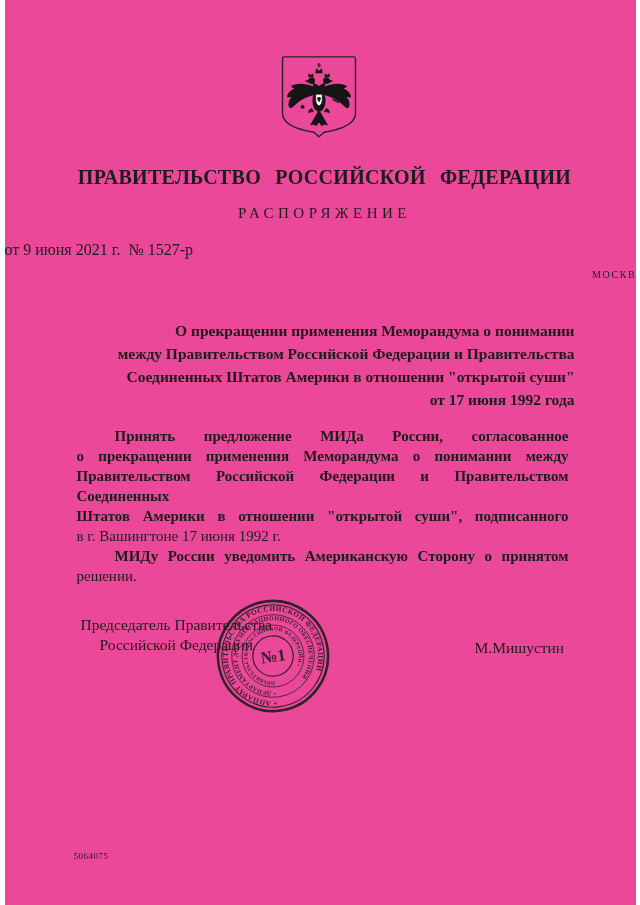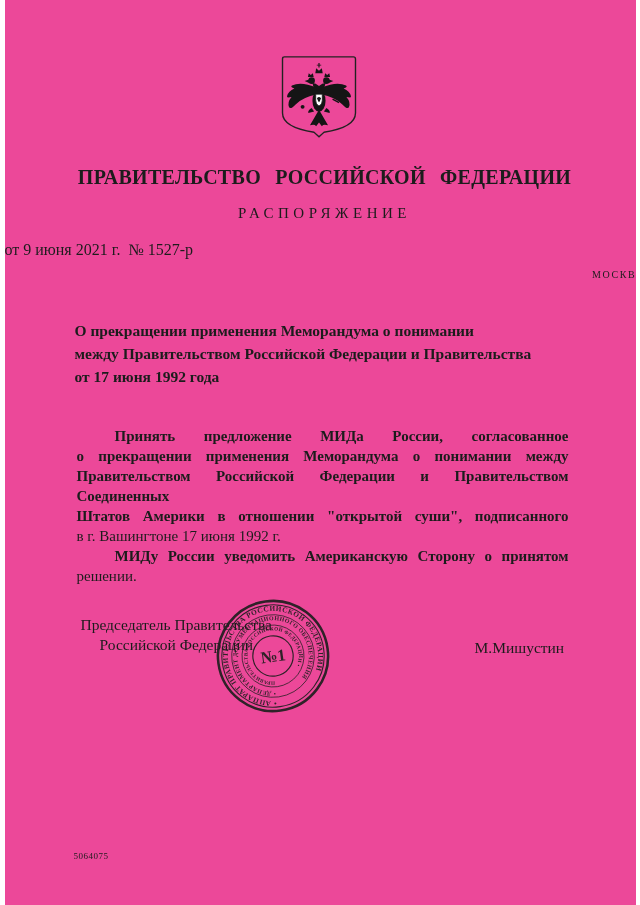--- a/index.html
+++ b/index.html
@@ -55,21 +55,21 @@
     width: 640px;
     text-align: right;
     font-size: 10px;
     letter-spacing: 1.6px;
   }
   .subject-title {
     position: absolute;
     top: 319px;
     left: 70px;
     width: 500px;
-    text-align: left;
+    text-align: right;
     font-weight: bold;
     font-size: 15.5px;
     line-height: 23px;
   }
   .body-text {
     position: absolute;
     top: 426px;
     left: 72px;
     width: 492px;
     font-size: 15px;
@@ -154,20 +154,21 @@
   </svg>
 
   <div class="authority">ПРАВИТЕЛЬСТВО РОССИЙСКОЙ ФЕДЕРАЦИИ</div>
   <div class="doc-type">РАСПОРЯЖЕНИЕ</div>
   <div class="date-line">от 9 июня 2021 г.  № 1527-р</div>
   <div class="city">МОСКВА</div>
 
   <div class="subject-title">
     <div>О прекращении применения Меморандума о понимании</div>
     <div>между Правительством Российской Федерации и Правительства</div>
+    <div>Соединенных Штатов Америки в отношении "открытой суши"</div>
     <div>от 17 июня 1992 года</div>
   </div>
 
   <div class="body-text">
     <div class="jline indent">Принять предложение МИДа России, согласованное</div>
     <div class="jline">о прекращении применения Меморандума о понимании между</div>
     <div class="jline">Правительством Российской Федерации и Правительством Соединенных</div>
     <div class="jline">Штатов Америки в отношении "открытой суши", подписанного</div>
     <div class="lline">в г. Вашингтоне 17 июня 1992 г.</div>
     <div class="jline indent">МИДу России уведомить Американскую Сторону о принятом</div>

